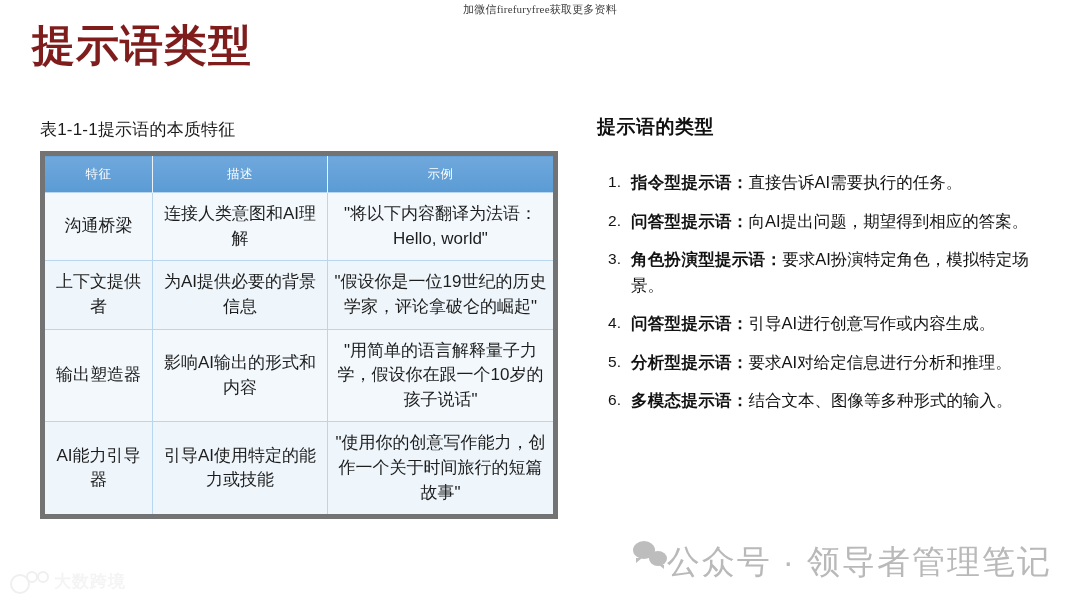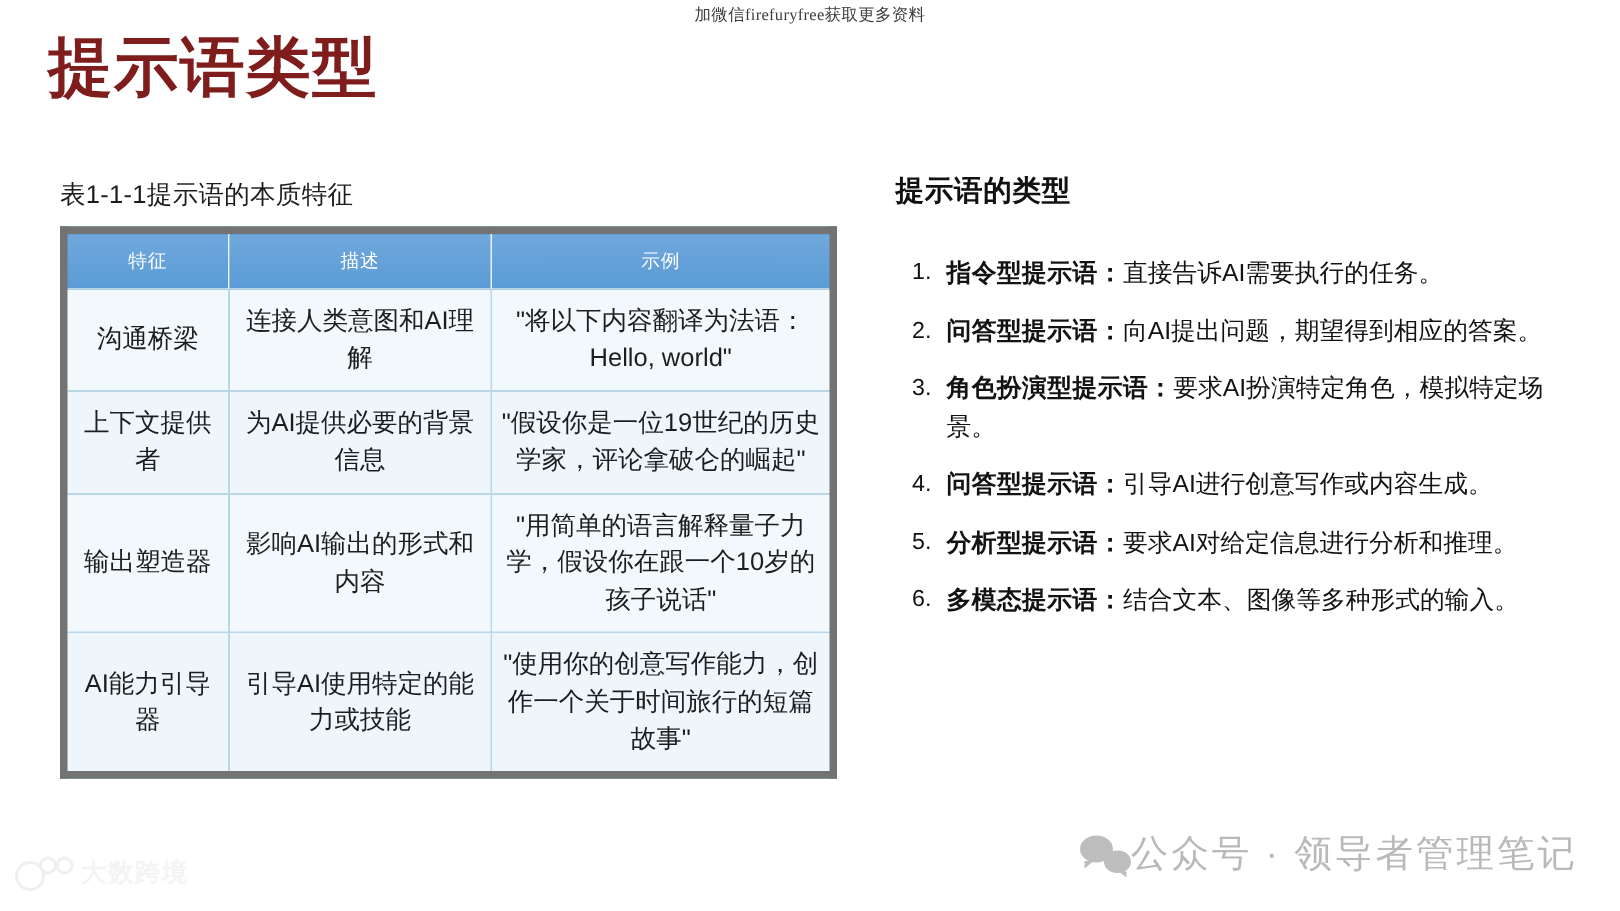--- a/index.html
+++ b/index.html
@@ -133,23 +133,22 @@
   .type-list li .desc {
     font-weight: normal;
   }
 
   
   .footer-brand {
     position: absolute;
     right: 28px;
     bottom: 22px;
     display: flex;
-    align-items: center;
     color: #b9b9b9;
-    font-size: 25px;
+    font-size: 33px;
     letter-spacing: 2px;
   }
   .wechat-icon {
     display: inline-block;
     width: 34px;
     height: 26px;
     position: relative;
   }
   .wechat-icon .bub1,
   .wechat-icon .bub2 {

